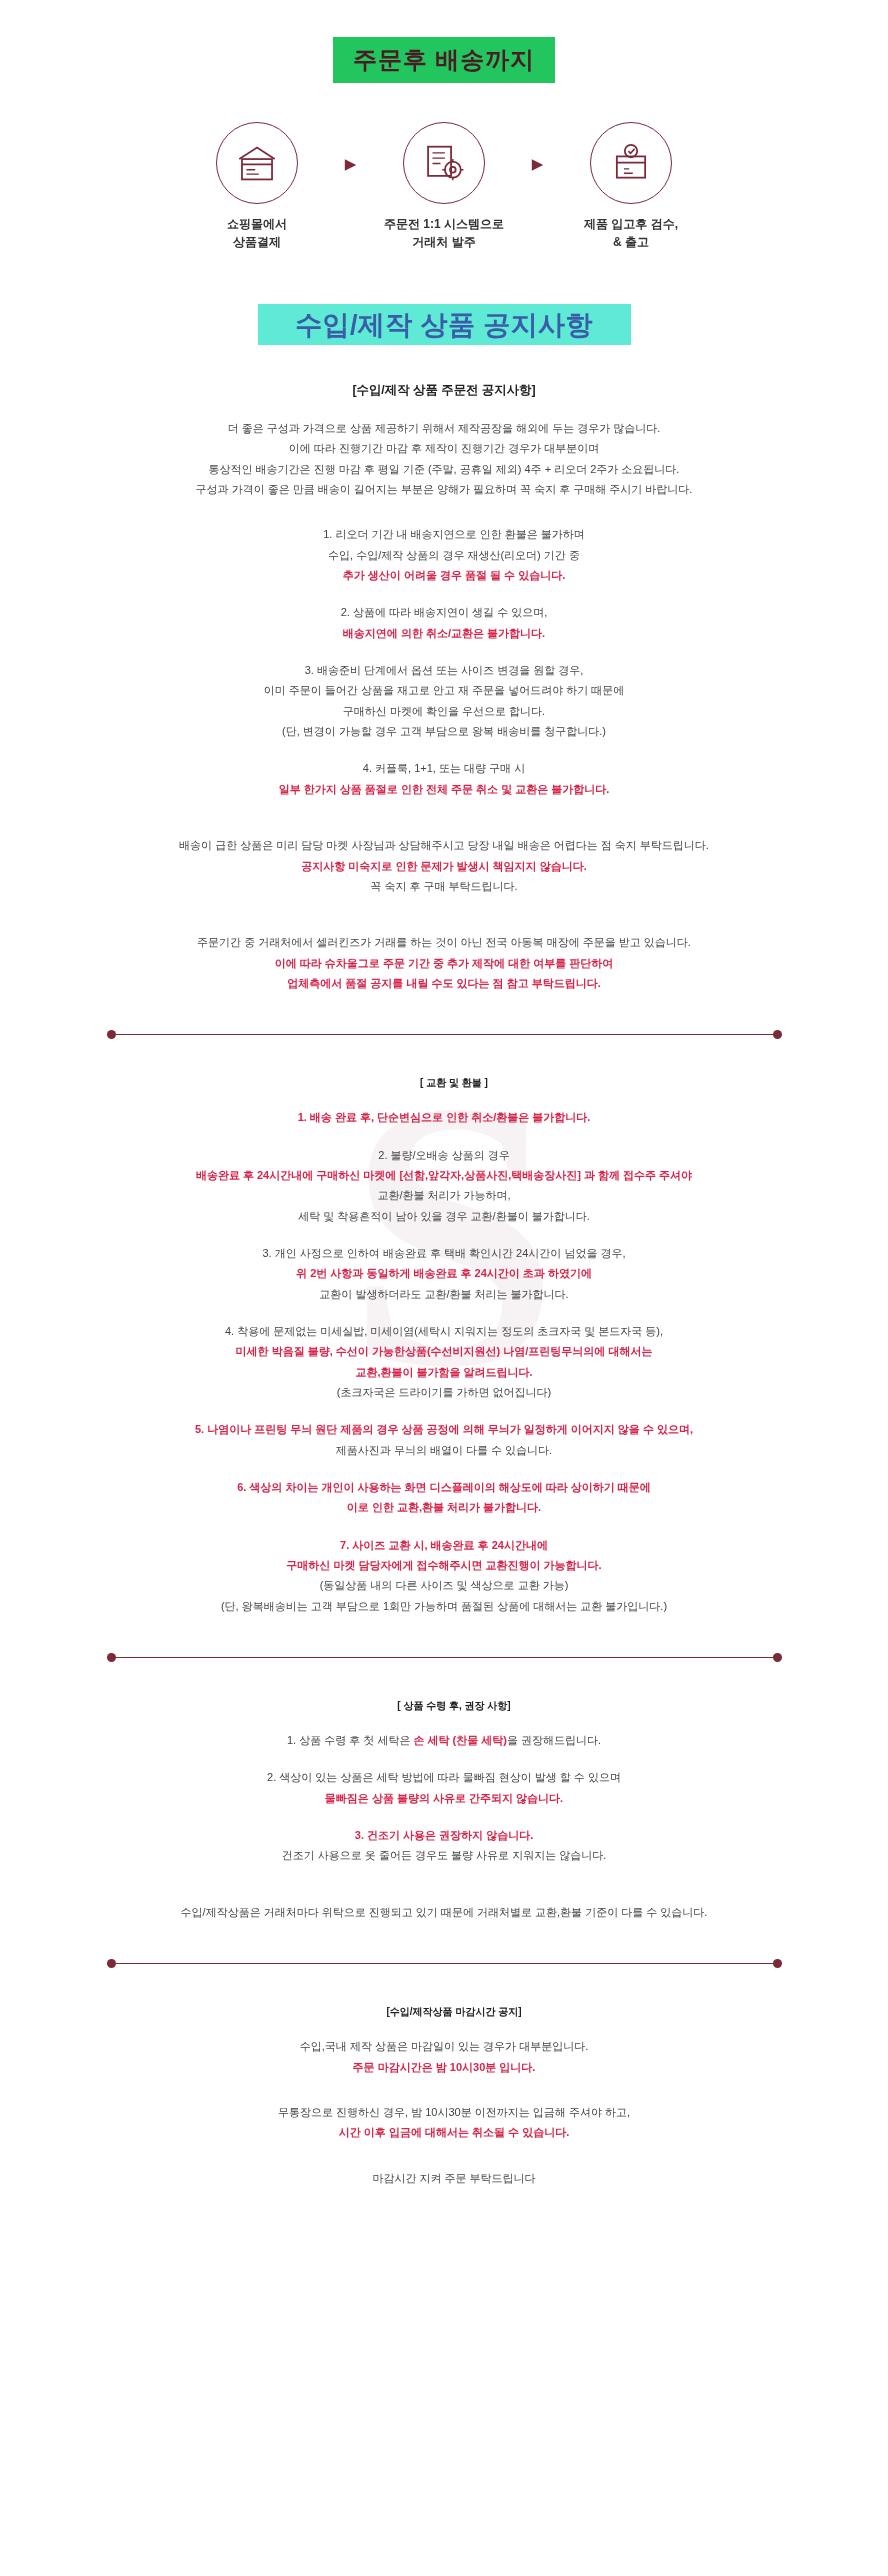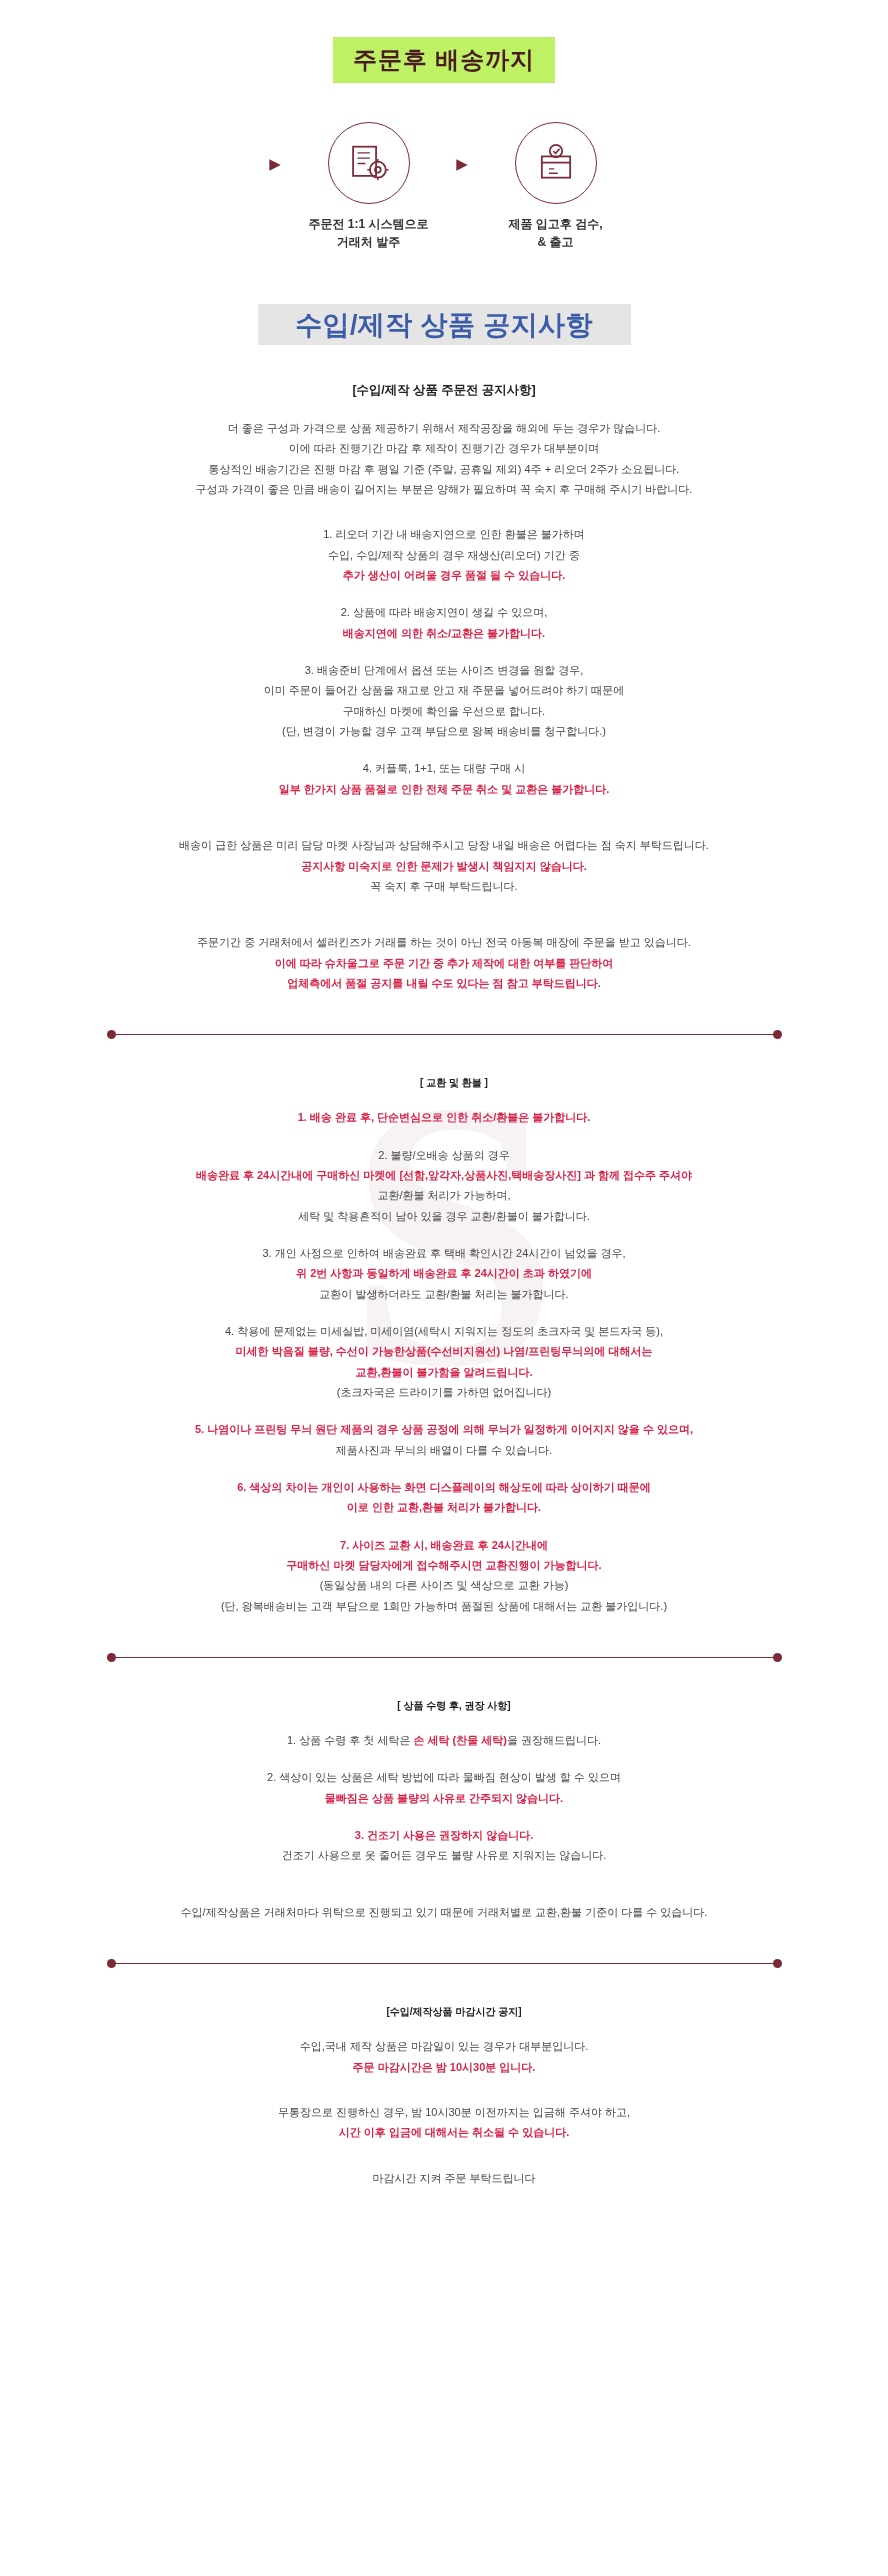--- a/index.html
+++ b/index.html
@@ -33,21 +33,21 @@
     z-index:0;
     user-select:none;
   }
   .content{position:relative;z-index:2;}
 
   
   .top-banner{
     margin:37px auto 0;
     width:222px;
     height:46px;
-    background:#bef264;
+    background:#22c55e;
     display:flex;
     align-items:center;
     justify-content:center;
   }
   .top-banner-text{
     font-size:24px;
     font-weight:bold;
     color:#4a1d24;
     letter-spacing:0.9px;
   }
@@ -91,21 +91,21 @@
     color:#7b2a38;
     font-size:15px;
     line-height:1;
   }
 
   
   .pink-header{
     margin:53px auto 0;
     width:373px;
     height:41px;
-    background:#e5e5e5;
+    background:#5eead4;
     display:flex;
     align-items:center;
     justify-content:center;
   }
   .pink-header-text{
     font-size:27px;
     font-weight:bold;
     color:#3b5ca8;
     letter-spacing:0.4px;
   }
@@ -168,20 +168,31 @@
   <div class="watermark">S</div>
 
   <div class="content">
 
     <div class="top-banner">
       <span class="top-banner-text">주문후 배송까지</span>
     </div>
 
     <div class="steps">
 
+      <div class="step">
+        <div class="circle">
+          <svg width="46" height="41" viewBox="0 0 52 46" fill="none" stroke="#7b2a38" stroke-width="2">
+            <path d="M6 18 L26 5 L46 18"></path>
+            <rect x="9" y="18" width="34" height="23"></rect>
+            <path d="M9 24 H43"></path>
+            <path d="M14 30 h10 M14 35 h14" stroke-width="1.6"></path>
+          </svg>
+        </div>
+        <div class="step-label">쇼핑몰에서<br>상품결제</div>
+      </div>
 
       <div class="arrow">▶</div>
 
       <div class="step">
         <div class="circle">
           <svg width="46" height="43" viewBox="0 0 52 48" fill="none" stroke="#7b2a38" stroke-width="2">
             <rect x="8" y="5" width="26" height="33"></rect>
             <path d="M13 12 h14 M13 18 h14 M13 24 h9" stroke-width="1.5"></path>
             <circle cx="36" cy="31" r="9"></circle>
             <circle cx="36" cy="31" r="3.2"></circle>

